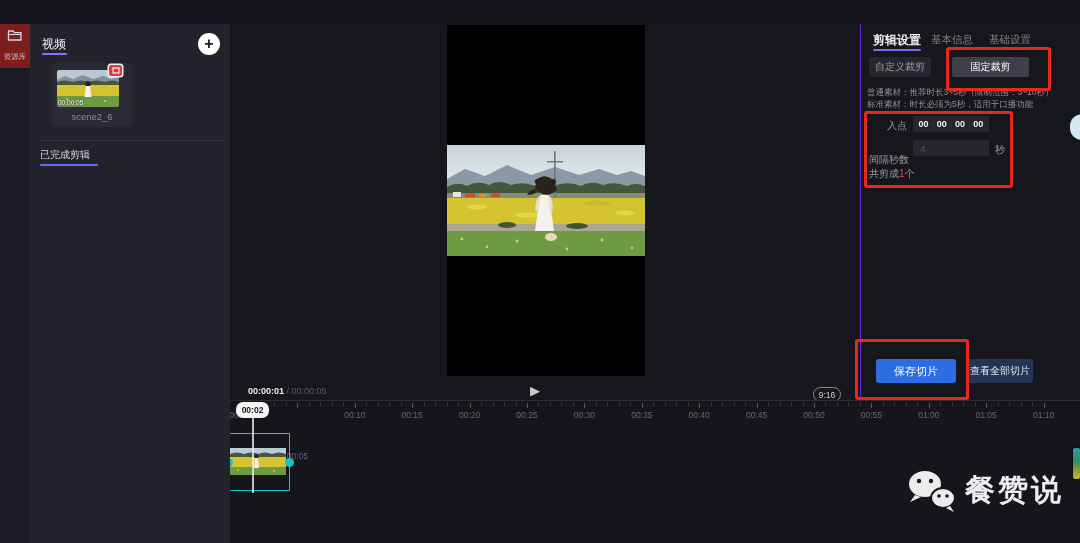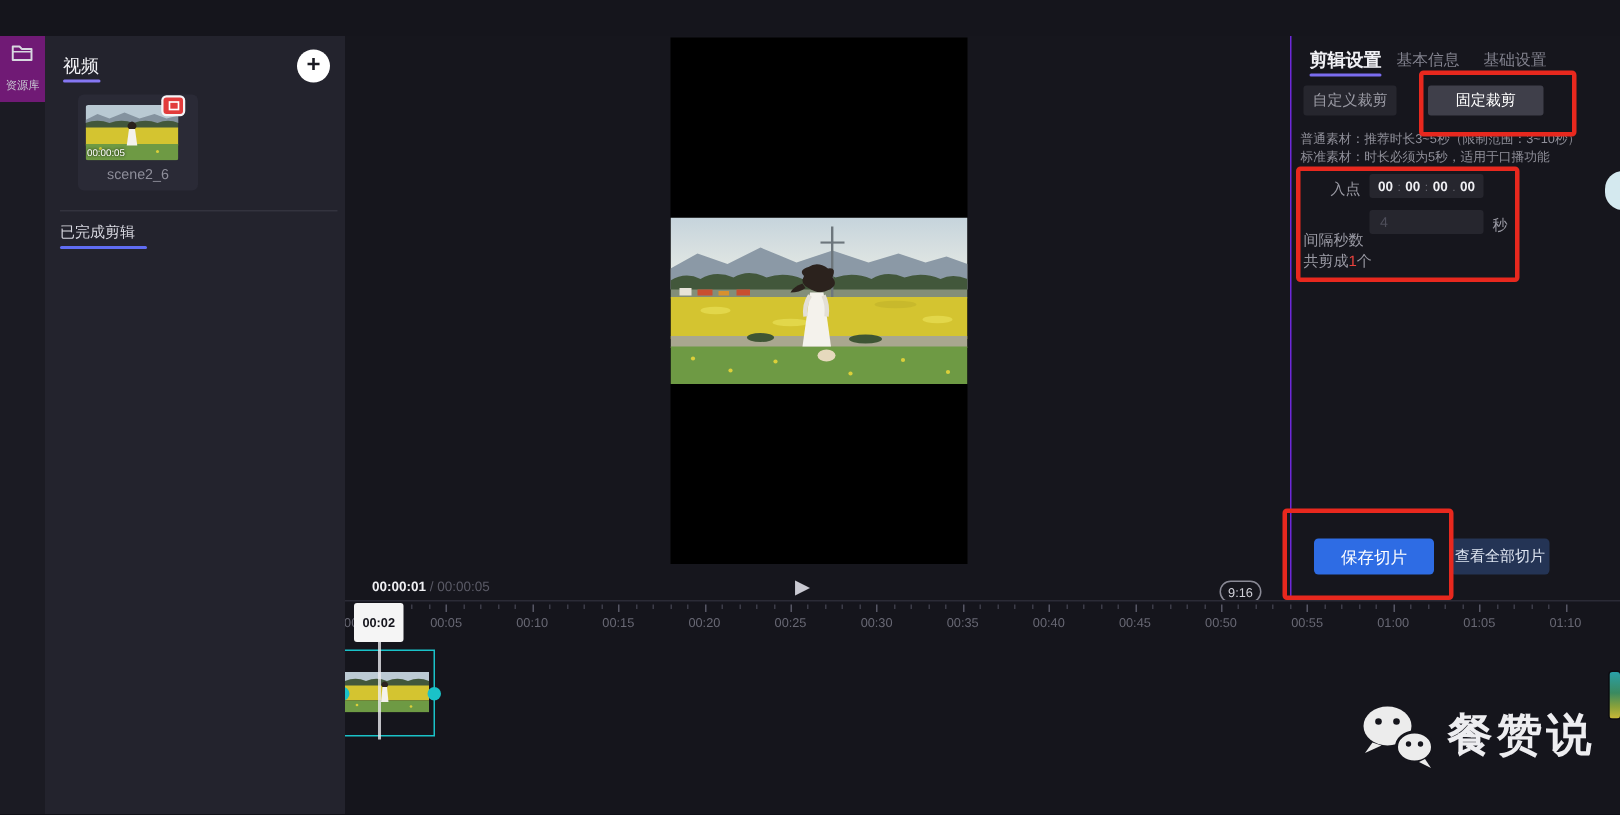--- a/index.html
+++ b/index.html
@@ -11,21 +11,21 @@
   .header{position:absolute;left:0;top:0;width:1080px;height:24px;background:#12121a;}
   .app-name{position:absolute;left:52px;top:4px;font-size:14px;font-weight:bold;color:#f5f5f8;letter-spacing:2px;}
   .beta-badge{position:absolute;left:106px;top:6px;padding:1px 7px;font-size:8px;color:#fff;border-radius:8px;
               background:linear-gradient(90deg,#3e7bfa,#8a5cf6);}
   .guide-link{position:absolute;left:150px;top:7px;font-size:10px;color:#6b5bf5;cursor:pointer;}
   .upload-btn{position:absolute;left:1000px;top:4px;width:78px;height:23px;background:#2b6ce4;border-radius:3px;
               color:#fff;font-size:11px;display:flex;align-items:center;justify-content:center;cursor:pointer;}
 
   
   .rail{position:absolute;left:0;top:24px;width:30px;height:519px;background:#1b1b23;}
-  .rail-item{position:absolute;left:0;top:0;width:30px;height:44px;background:#701a75;}
+  .rail-item{position:absolute;left:0;top:0;width:30px;height:44px;background:#7f1d1d;}
   .rail-label{position:absolute;left:0;top:28px;width:30px;text-align:center;font-size:7.5px;color:#c8c8d2;}
 
   
   .library{position:absolute;left:30px;top:24px;width:200px;height:519px;background:#23232d;}
   .tab-video{position:absolute;left:12px;top:12px;font-size:12px;color:#f2f2f6;cursor:pointer;}
   .tab-video-underline{position:absolute;left:12px;top:29px;width:25px;height:2px;background:#8577f3;border-radius:1px;}
   .add-btn{position:absolute;left:168px;top:9px;width:22px;height:22px;border-radius:50%;background:#fff;color:#1a1a22;
            font-size:16px;font-weight:bold;display:flex;align-items:center;justify-content:center;cursor:pointer;line-height:0;}
   .clip-card{position:absolute;left:22px;top:39px;width:80px;height:64px;background:#2a2a36;border-radius:4px;}
   .clip-thumb{position:absolute;left:5px;top:7px;width:62px;height:37px;border-radius:2px;overflow:hidden;cursor:pointer;}
@@ -76,21 +76,21 @@
             font-size:10px;display:flex;align-items:center;justify-content:center;cursor:pointer;}
   .float-circle{position:absolute;left:209px;top:90px;width:24px;height:26px;border-radius:13px;background:#d4e9ef;}
 
   
   .timeline{position:absolute;left:230px;top:400px;width:850px;height:143px;background:#15151c;border-top:1px solid #2b2b36;box-sizing:border-box;overflow:hidden;}
   .ruler{position:absolute;left:0;top:0;width:850px;height:22px;}
   .ruler-label{position:absolute;top:9px;transform:translateX(-50%);font-size:8.5px;color:#686874;white-space:nowrap;}
   .ruler-tick{position:absolute;top:2px;width:1px;height:3px;background:#3c3c48;}
   .ruler-tick.major{height:5px;background:#565664;}
   .playhead-line{position:absolute;left:22px;top:2px;width:1.5px;height:90px;background:rgba(235,235,240,.8);z-index:5;}
-  .playhead-bubble{position:absolute;left:6px;top:1px;width:33px;height:26px;background:#f5f5f5;border-radius:2px;z-index:6;
+  .playhead-bubble{position:absolute;left:6px;top:1px;width:33px;height:16px;background:#f5f5f5;border-radius:7px;z-index:6;
                    color:#15151c;font-size:8.5px;font-weight:bold;display:flex;align-items:center;justify-content:center;cursor:grab;}
   .clip-selection{position:absolute;left:-2px;top:32px;width:62px;height:58px;border:1.5px solid #1ac2c8;box-sizing:border-box;z-index:4;cursor:move;}
   .filmstrip{position:absolute;left:1px;top:14px;width:56px;height:27px;overflow:hidden;}
   .handle{position:absolute;top:50%;width:9px;height:9px;margin-top:-4.5px;border-radius:50%;background:#1ac2c8;cursor:ew-resize;}
   .handle-l{left:-5px;}
   .handle-r{right:-5px;}
 
   
   .annotation{position:absolute;border:3px solid #e8281e;border-radius:3px;z-index:50;pointer-events:none;}
   .anno-1{left:946px;top:47px;width:99px;height:38px;}
@@ -241,21 +241,21 @@
   </div>
 
   <div class="timeline">
     <div class="ruler">
         <span class="ruler-label" style="left: 10px;">00:00</span>
         <span class="ruler-tick major" style="left: 10px;"></span>
         <span class="ruler-tick" style="left: 21.48px;"></span>
         <span class="ruler-tick" style="left: 32.96px;"></span>
         <span class="ruler-tick" style="left: 44.44px;"></span>
         <span class="ruler-tick" style="left: 55.92px;"></span>
-        <span class="ruler-label" style="left: 67.4px;">00:05</span>
+        <span class="ruler-label" style="left: 67.4px; margin-top: 41px;">00:05</span>
         <span class="ruler-tick major" style="left: 67.4px;"></span>
         <span class="ruler-tick" style="left: 78.88px;"></span>
         <span class="ruler-tick" style="left: 90.36px;"></span>
         <span class="ruler-tick" style="left: 101.84px;"></span>
         <span class="ruler-tick" style="left: 113.32px;"></span>
         <span class="ruler-label" style="left: 124.8px;">00:10</span>
         <span class="ruler-tick major" style="left: 124.8px;"></span>
         <span class="ruler-tick" style="left: 136.28px;"></span>
         <span class="ruler-tick" style="left: 147.76px;"></span>
         <span class="ruler-tick" style="left: 159.24px;"></span>

